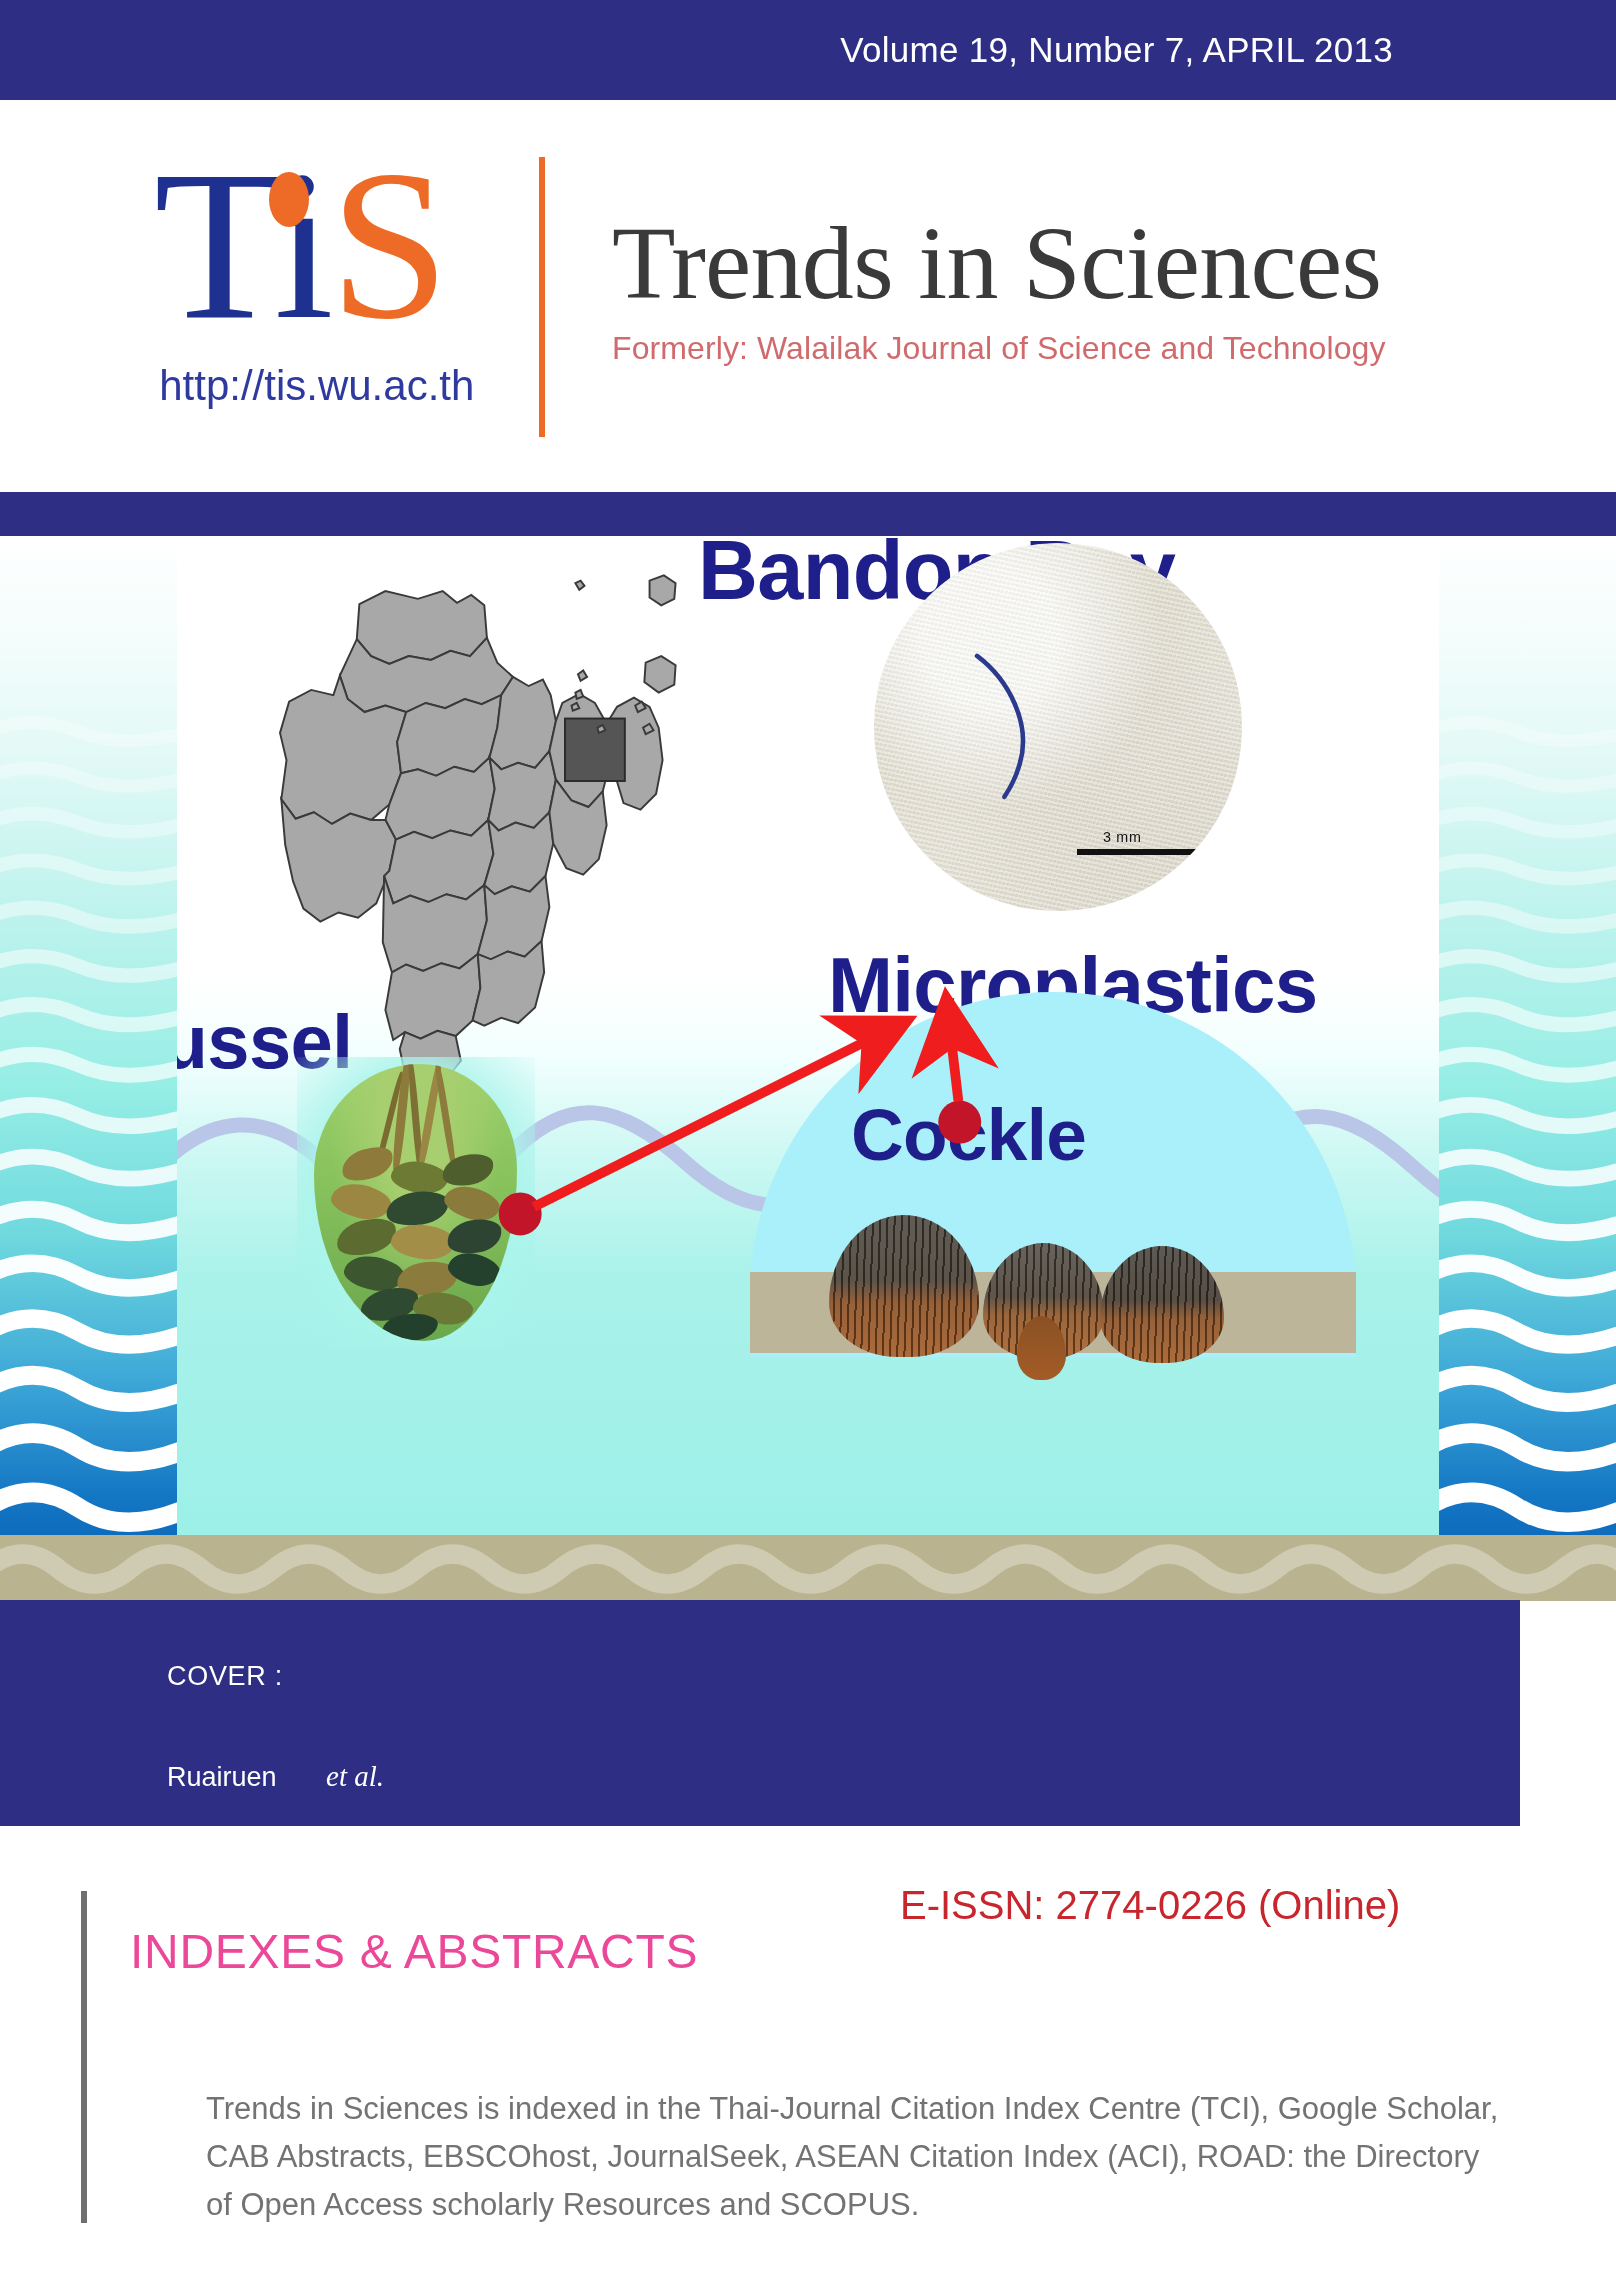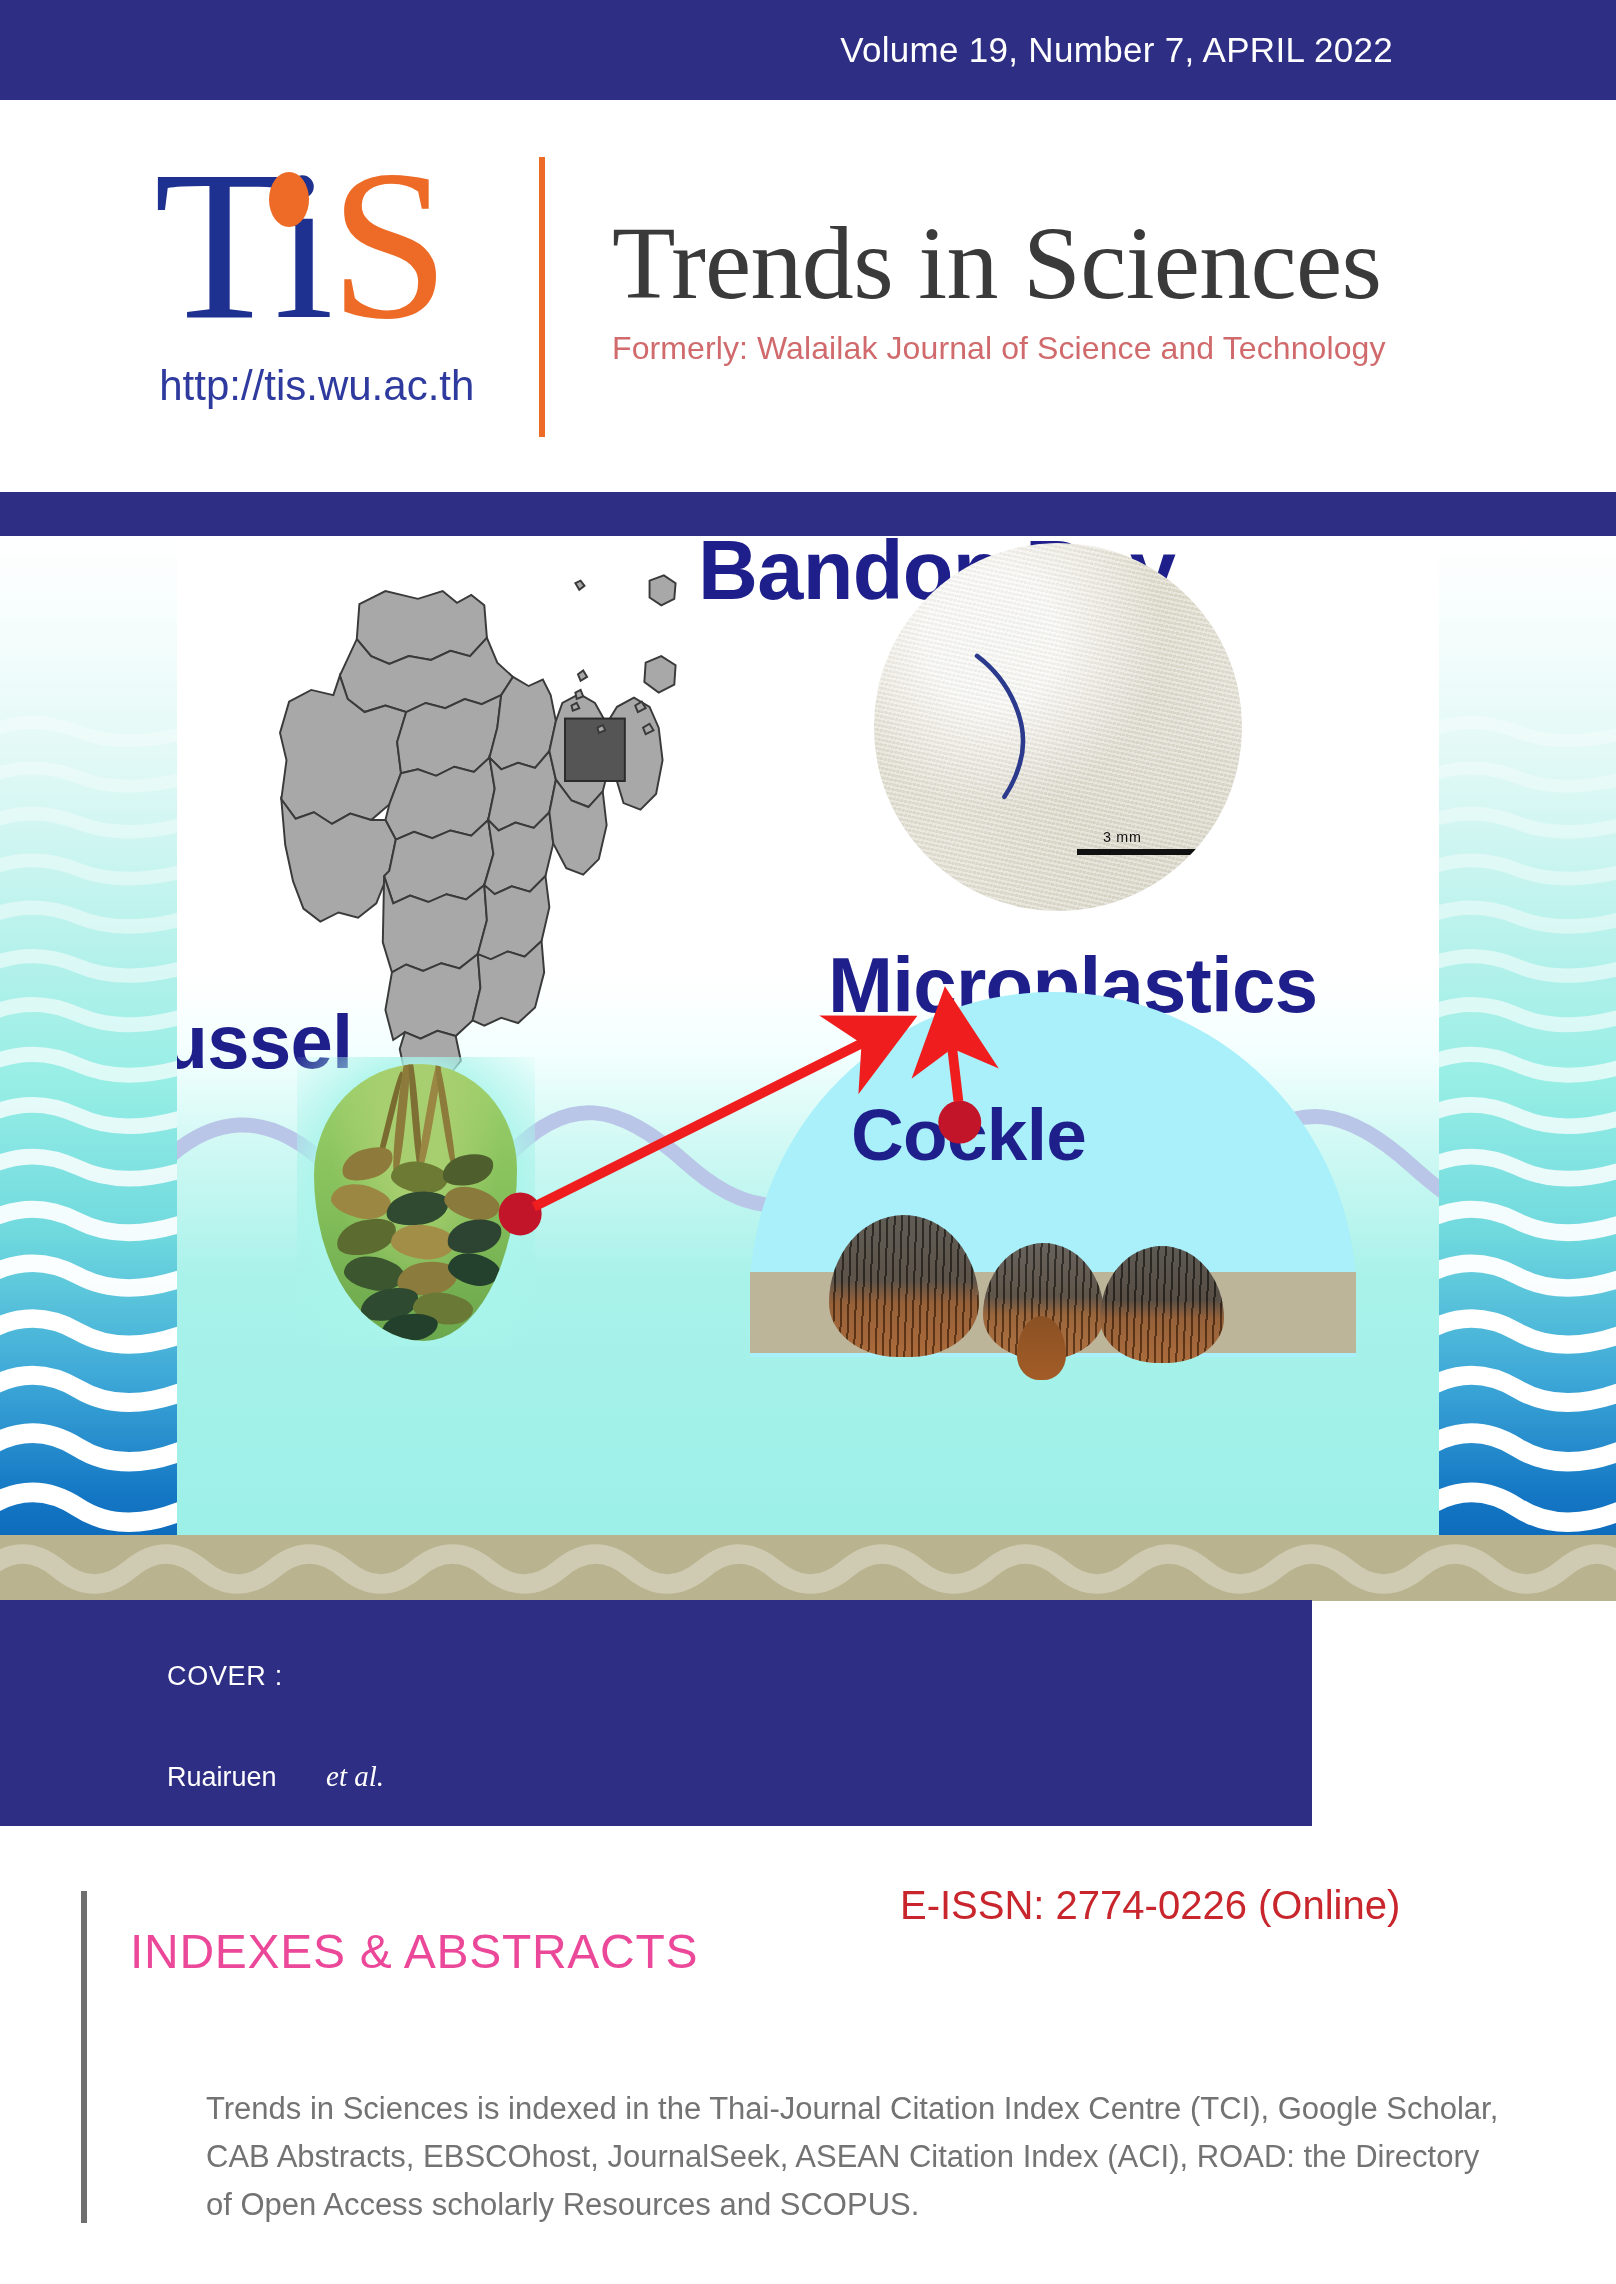--- a/index.html
+++ b/index.html
@@ -167,21 +167,21 @@
 
   
   .sand{
     position:absolute;left:0;top:999px;width:1616px;height:66px;background:#bab38f;
     overflow:hidden;
   }
   .sand svg{position:absolute;left:0;top:0;}
 
   
   .cover-caption{
-    position:absolute;left:0;top:1600px;width:1312px;height:226px;background:#2e2e84;
+    position:absolute;left:0;top:1600px;width:1520px;height:226px;background:#2e2e84;
   }
   .cover-caption .cc{
     position:absolute;left:167px;color:#ffffff;font-size:27px;white-space:nowrap;
   }
   .cc-label{top:61px;letter-spacing:0.7px;}
   .cc-title{top:111px;}
   .cc-author{top:160px;}
   .cc-author .etal{font-style:italic;font-family:"Liberation Serif",serif;font-size:29px;margin-left:42px;}
 
   
@@ -201,21 +201,21 @@
   .idx-body{
     position:absolute;left:206px;top:215px;width:1302px;color:#737373;font-size:31px;
     line-height:48px;
     margin-top:44px;
   }
 </style>
 </head>
 <body>
 
 <div class="top-banner">
-  <div class="issue">Volume 19, Number 7,  APRIL 2022</div>
+  <div class="issue">Volume 19, Number 7,  APRIL 2013</div>
 </div>
 
 <div class="masthead">
 
   <div class="logo-block">
     <div class="logo-mark">
       <span class="t">T</span><span class="i">i</span><span class="s">S</span>
     </div>
     <div class="logo-dot"></div>
     <div class="logo-url">http://tis.wu.ac.th</div>

